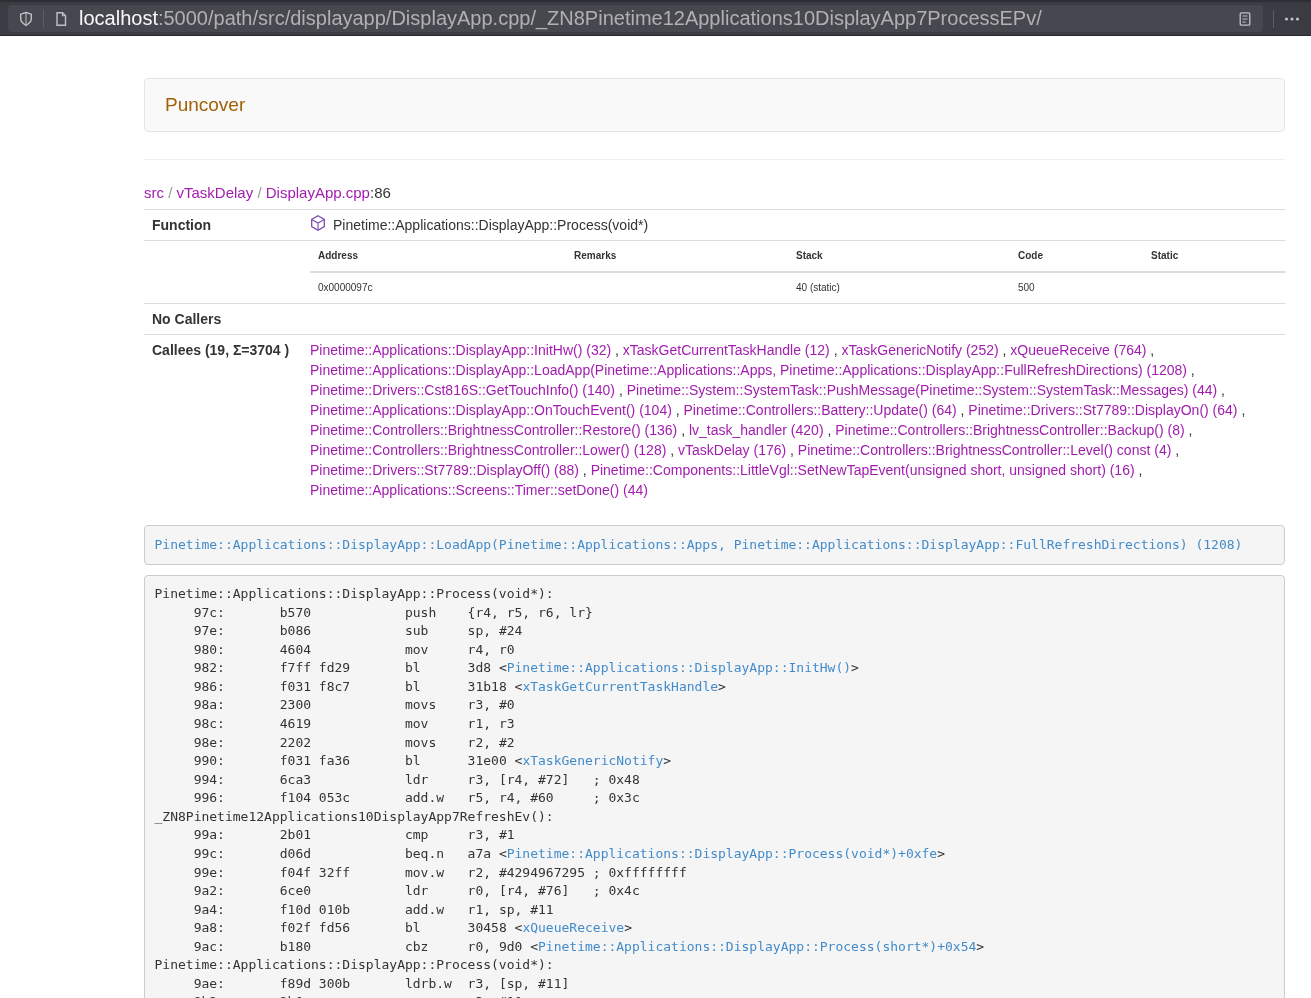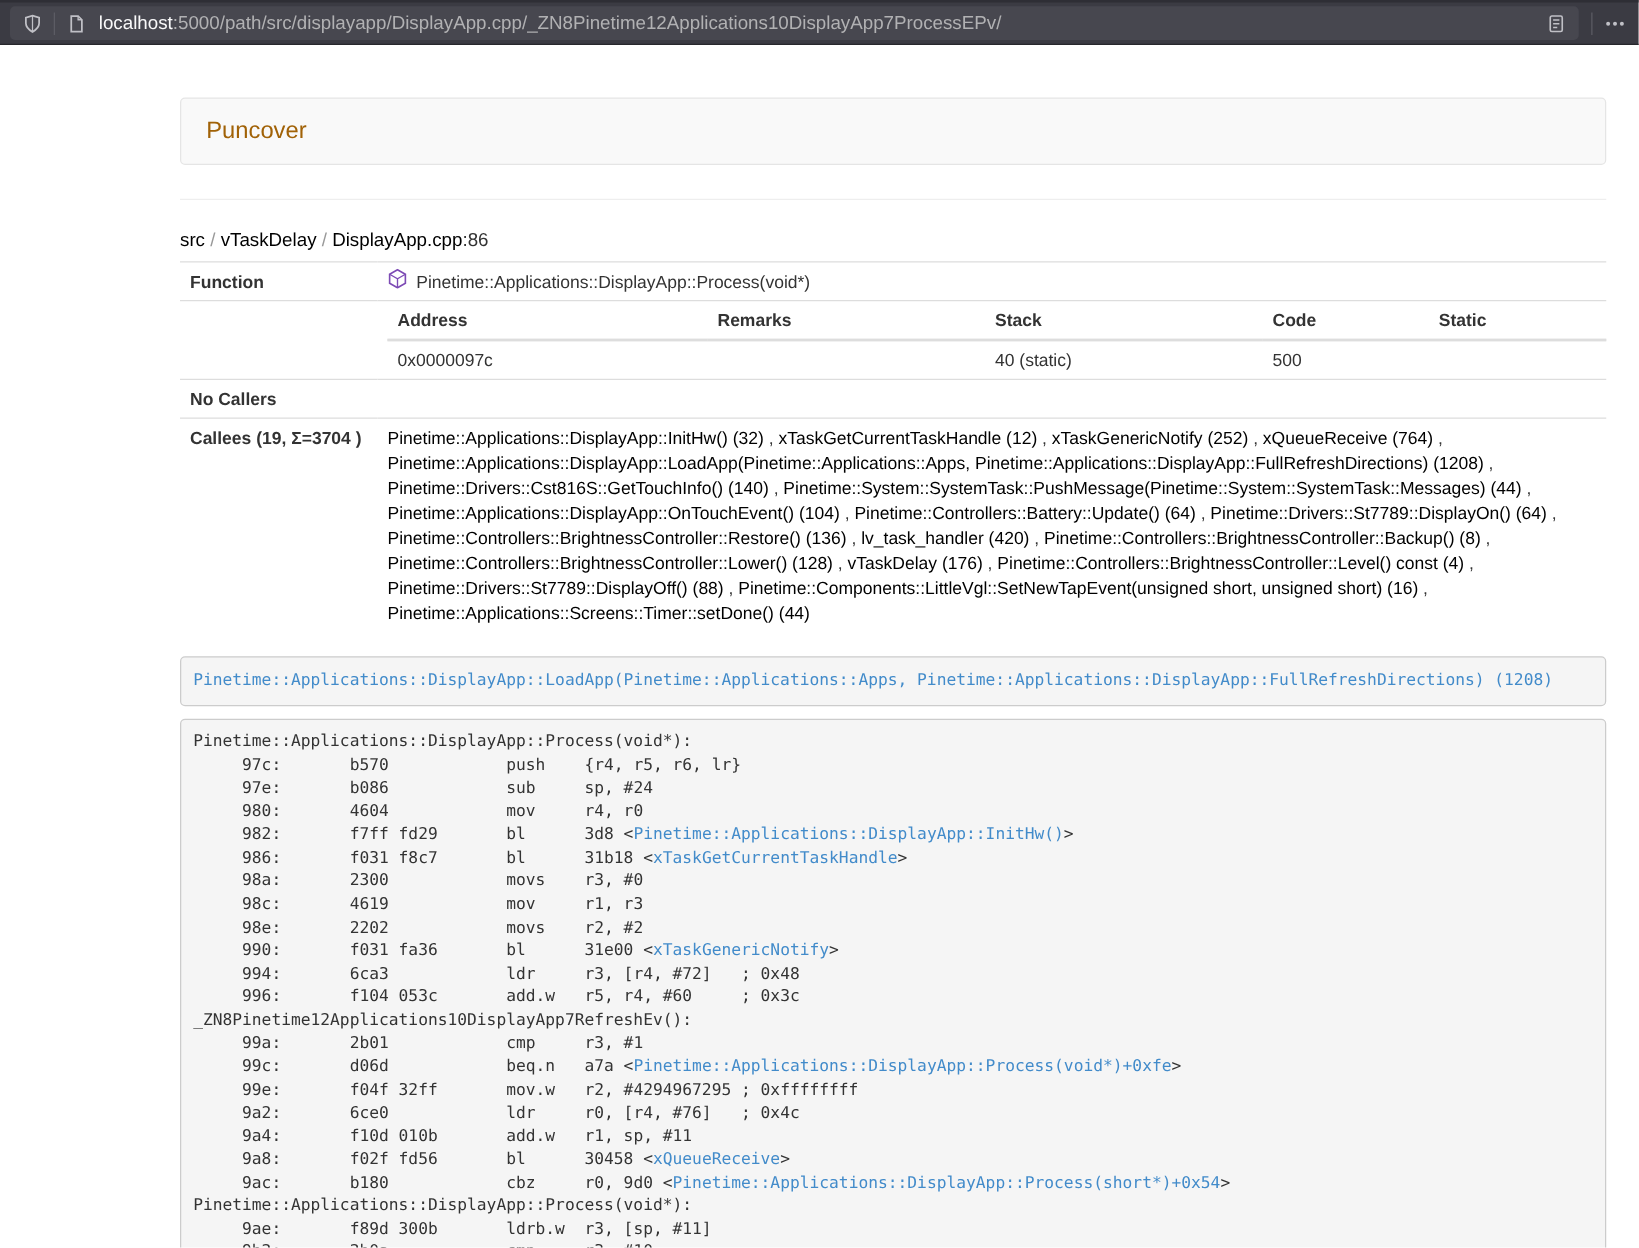--- a/index.html
+++ b/index.html
@@ -20,51 +20,51 @@
     padding:0 10px 0 8px;
   }
   .urlbar {
     flex:1; height:27px; background:#47474f;
     border-radius:4px; display:flex; align-items:center;
     padding:0 10px; min-width:0;
   }
   .tb-icon { width:16px; height:16px; flex:0 0 auto; display:block; }
   .tb-divider { width:1px; height:18px; background:#5c5c64; margin:0 9px; flex:0 0 auto; }
   .url-text {
-    flex:1; margin-left:10px; font-size:15px; color:#b1b1b3;
+    flex:1; margin-left:10px; font-size:20px; color:#b1b1b3;
     white-space:nowrap; overflow:hidden; min-width:0;
   }
   .url-text .host { color:#f9f9fa; }
   .menu-btn { margin-left:9px; display:flex; align-items:center; cursor:pointer; }
   .tb-divider-outer { width:1px; height:18px; background:#5c5c64; margin-left:10px; }
 
   
   .container { width:1141px; margin:42px 0 0 144px; }
 
   .title-panel {
     background:#f9f9f9; border:1px solid #e5e5e5; border-radius:4px;
     padding:15px 20px; font-size:19px; color:#a16207;
   }
   hr.rule { border:0; border-top:1px solid #eee; margin:27px 0 0 0; }
   .breadcrumb { margin:24px 0 8px 0; font-size:15px; color:#333; }
-  a { color:#000000; text-decoration:none; }
+  a { color:#a21caf; text-decoration:none; }
   .bsep { color:#999; }
 
   table.outer { width:100%; border-collapse:collapse; margin:0 0 20px 0; }
   table.outer > tbody > tr > th,
   table.outer > tbody > tr > td {
     border-top:1px solid #ddd; padding:5px 8px; text-align:left;
     vertical-align:top; line-height:20px; font-size:14px;margin-top:24px;
   }
   table.outer > tbody > tr > th { width:158px; font-weight:bold; white-space:nowrap; }
   td.nopad { padding:0 0 0 8px !important; }
 
   table.inner { width:100%; border-collapse:collapse; }
   table.inner th, table.inner td {
-    text-align:left; padding:5px 8px; line-height:20px; font-size:14px;
+    text-align:left; padding:5px 8px; line-height:20px; font-size:10px;
     vertical-align:top;
   }
   table.inner thead th { border-bottom:2px solid #ddd; font-weight:bold; }
 
   .func-cell { display:flex; gap:7px; }
   .cube { width:16px; height:16px; flex:0 0 auto; }
 
   pre.box {
     background:#f5f5f5; border:1px solid #ccc; border-radius:4px;
     padding:9.5px; margin:0 0 10px 0;

